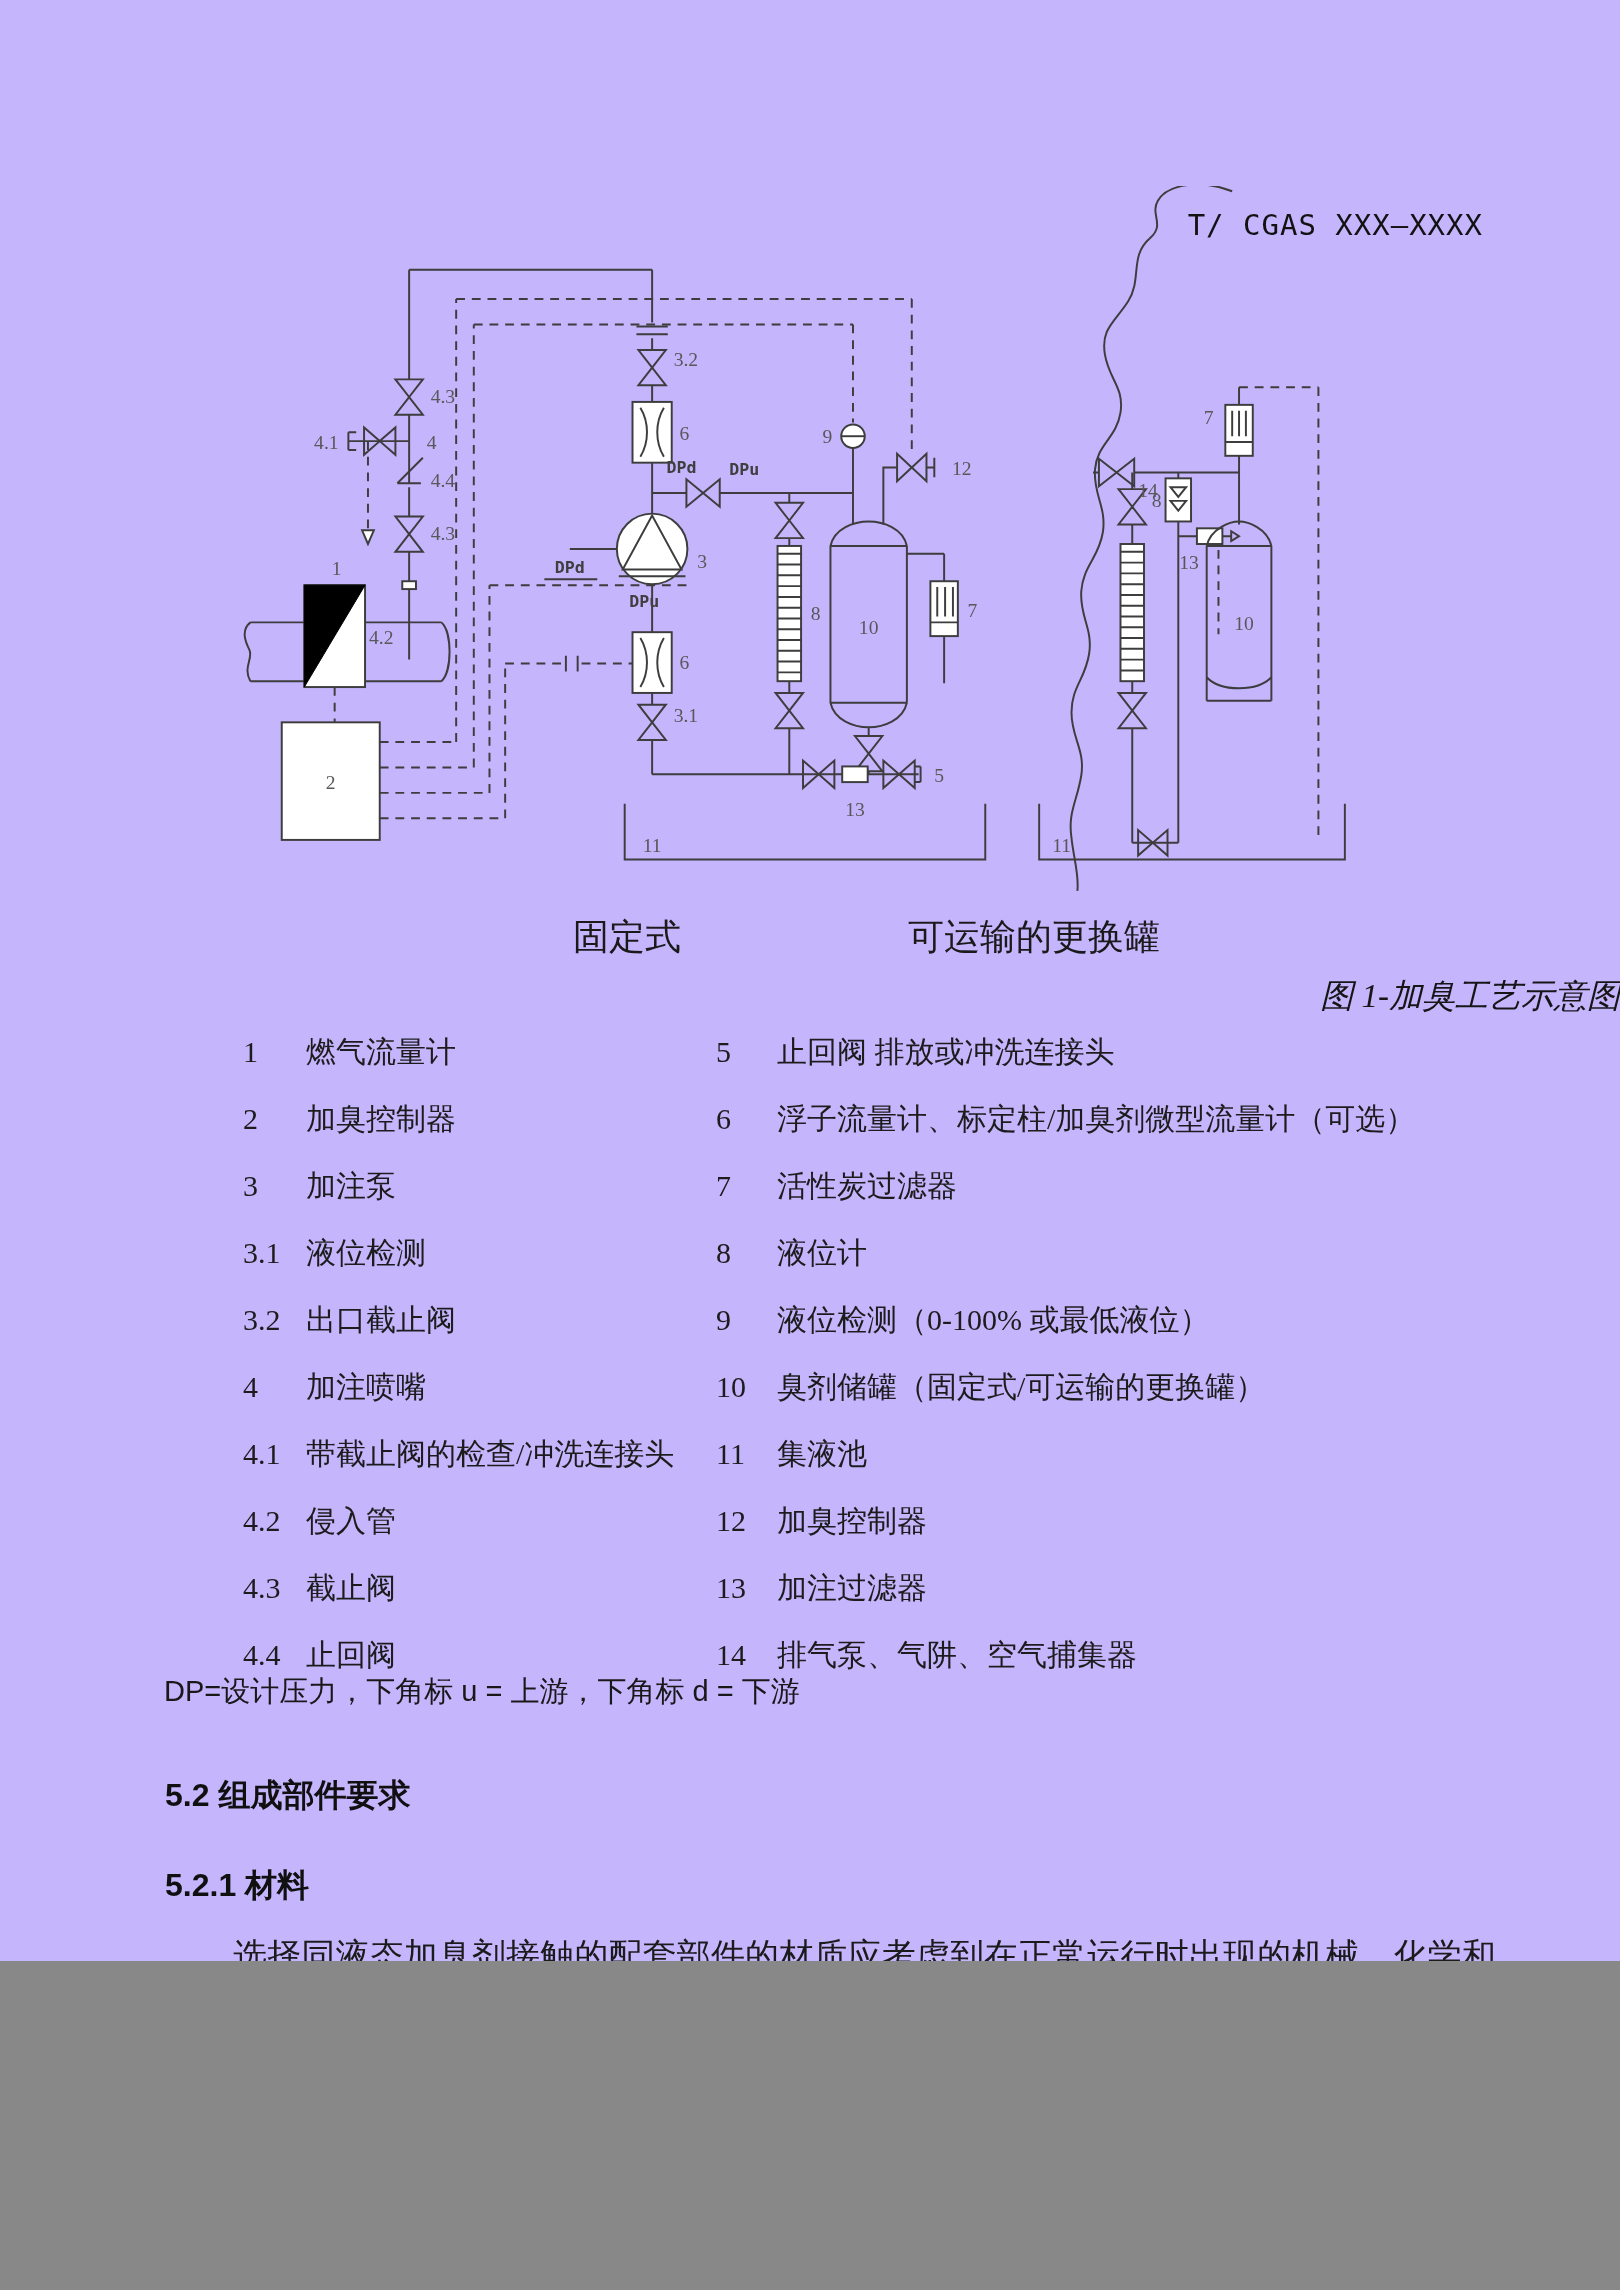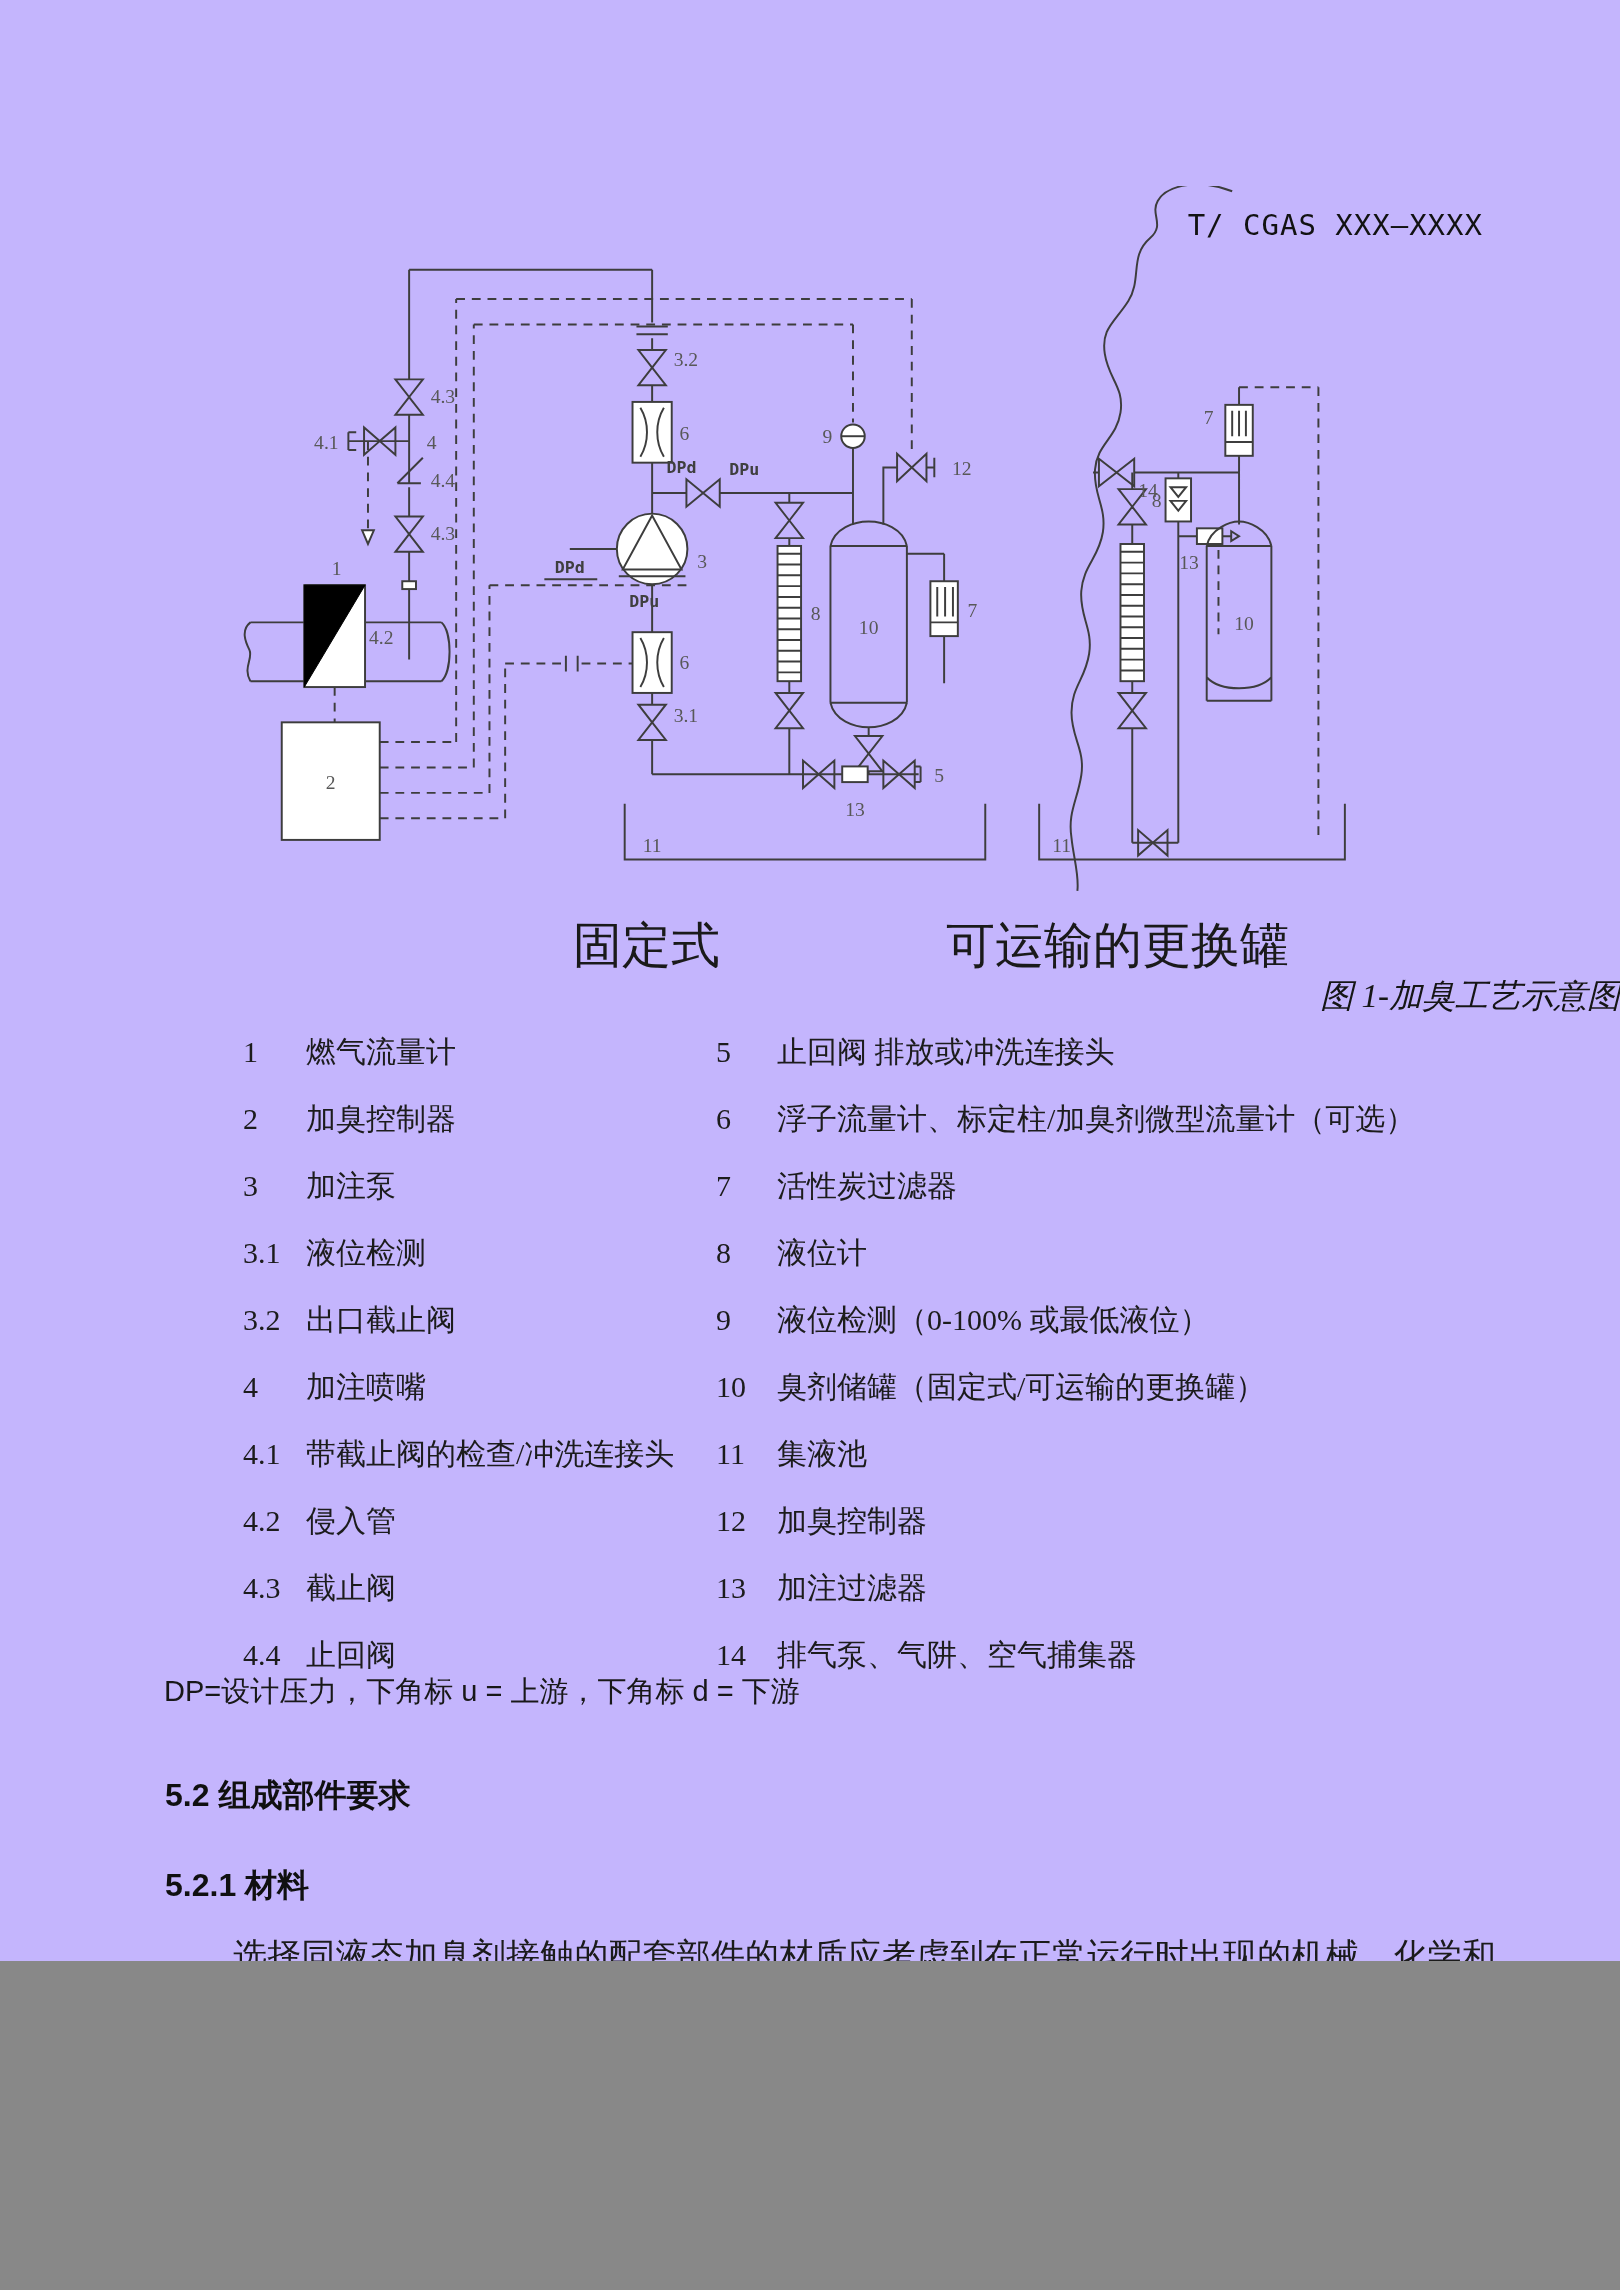--- a/index.html
+++ b/index.html
@@ -16,23 +16,23 @@
   }
   
   #diagram{left:221px;top:186px;width:1166px;height:716px;}
   .ln{fill:none;stroke:#3d3d3d;stroke-width:2;}
   .wf{fill:#ffffff;stroke:#3d3d3d;stroke-width:2;}
   .dsh{stroke-dasharray:9 7;}
   .blk{fill:#000;stroke:#000;stroke-width:1;}
   .lbl{font-family:"Liberation Serif","DejaVu Serif",serif;font-size:20px;fill:#585858;}
   .dplbl{font-family:"DejaVu Sans Mono",monospace;font-size:17px;font-weight:bold;fill:#3f3f3f;}
   
-  .diagram-caption{top:913px;font-size:49px;color:#1a1a1a;}
+  .diagram-caption{top:913px;font-size:36px;color:#1a1a1a;}
   #cap-fixed{left:573px;}
-  #cap-transport{left:946px;}
+  #cap-transport{left:908px;}
   #figure-title{left:0;width:1620px;text-align:right;top:974px;font-size:33px;color:#161616;font-style:italic;}
   
   #legend{
     left:243px;top:1035px;width:1274px;
     display:grid;grid-template-columns:63px 410px 61px 1fr;grid-auto-rows:67px;
     font-size:30px;color:#1c1c1c;align-items:start;line-height:1.15;
   }
   
   #dp-note{left:164px;top:1672px;font-size:29px;color:#181818;
     font-family:Liberation Sans, sans-serif;}

